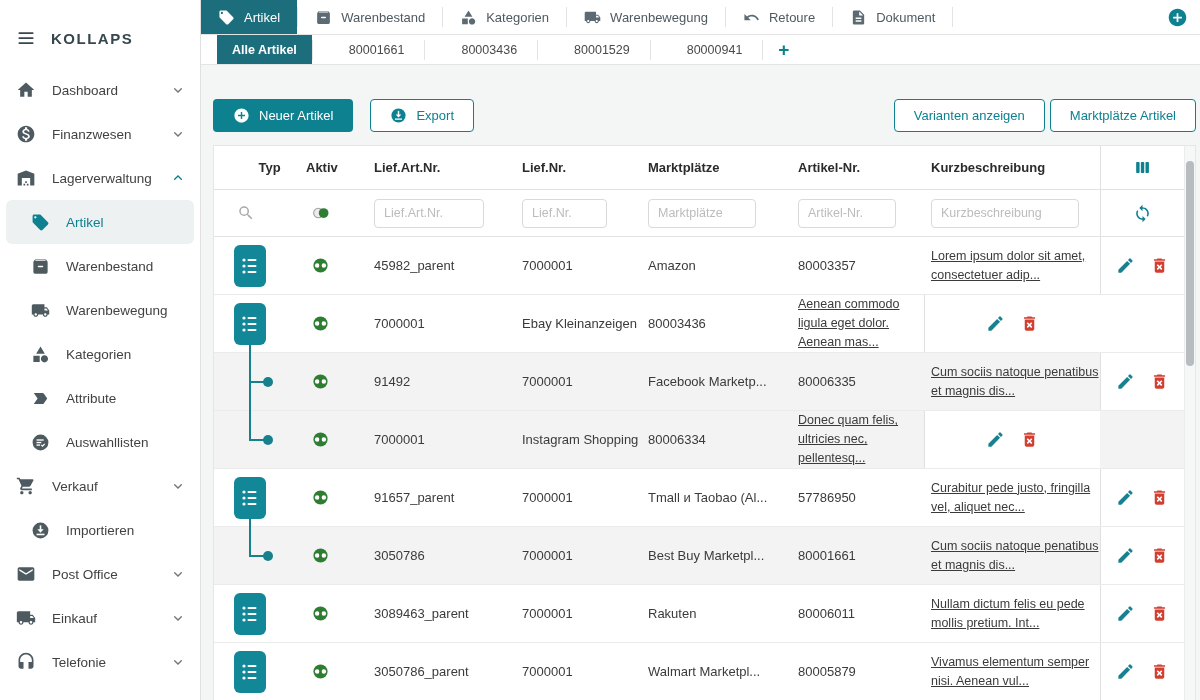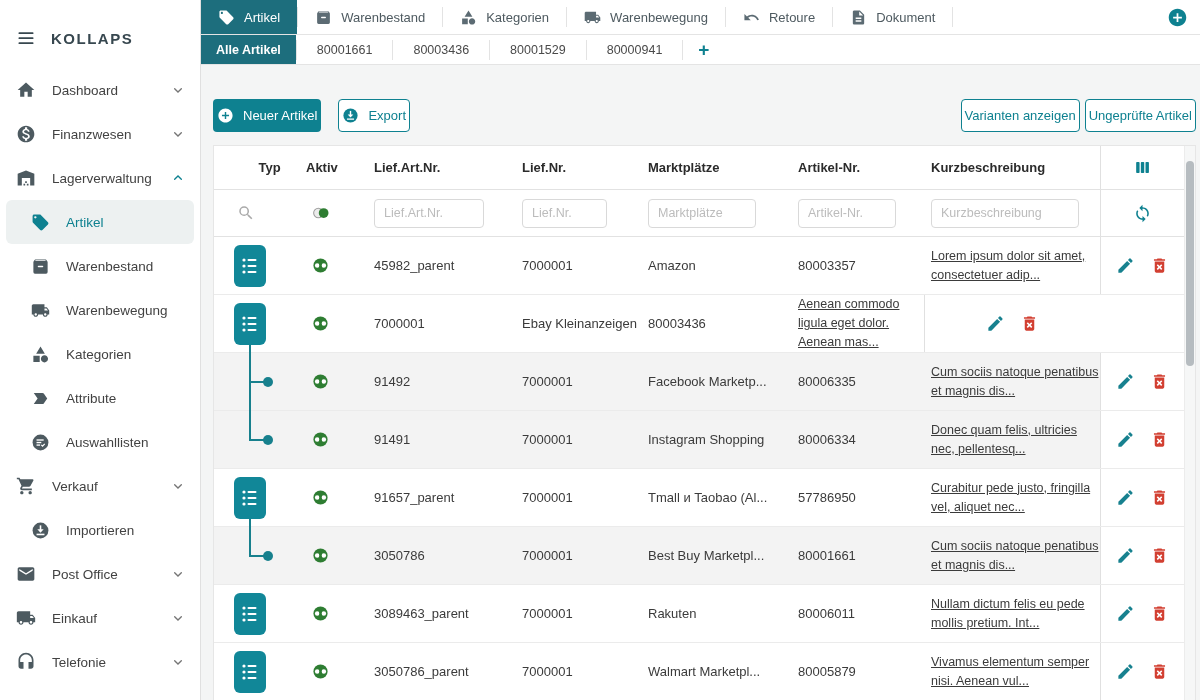--- a/index.html
+++ b/index.html
@@ -34,30 +34,30 @@
   .tab .icon { width:17px; height:17px; color:#5c6b73; }
   .tab.active { background:#1d6e7d; color:#fff; font-weight:500; }
   .tab.active .icon { color:#fff; }
   .tabdiv { width:1px; height:20px; background:#e3e3e3; align-self:center; }
   .tab-add { margin-left:auto; display:flex; align-items:center; padding:0 12px; cursor:pointer; }
   .tab-add .icon { width:21px; height:21px; color:#0e8190; }
 
   .subtabbar { height:30px; background:#fff; border-bottom:1px solid #e4e4e4;
                display:flex; align-items:stretch; }
   .subtab { display:flex; align-items:center; padding:0 20px; font-size:12.5px; color:#4a4a4a;
-            cursor:pointer; }
+            cursor:pointer;margin-left:16px; }
   .subtab.active { background:#1d6e7d; color:#fff; font-weight:bold; padding:0 15px; }
   .subtab-add { display:flex; align-items:center; padding:0 15px; color:#0e8190;
                 font-size:19px; font-weight:bold; cursor:pointer; }
 
   .content { flex:1; padding:0 4px 0 12px; position:relative; }
 
   .toolbar { margin-top:34px; display:flex; align-items:center; }
   .btn { display:inline-flex; align-items:center; gap:9px; height:33px; border-radius:4px;
-         font-size:13px; font-weight:500; padding:0 3px; border:1px solid transparent;
+         font-size:13px; font-weight:500; padding:0 19px; border:1px solid transparent;
          font-family:inherit; cursor:pointer; }
   .btn .icon { width:17px; height:17px; }
   .btn-primary { background:#0e8190; color:#fff; }
   .btn-primary .icon { color:#fff; }
   .btn-outline { background:#fff; color:#0e8190; border-color:#0e8190; }
   .tb-left { display:flex; gap:17px; }
   .tb-right { display:flex; gap:5px; margin-left:auto; }
 
   
   .table-card { margin-top:13px; background:#fff; position:relative; height:555px;
@@ -389,21 +389,21 @@
                 </svg>
               </span>
             <span>Export</span>
           </button>
         </div>
         <div class="tb-right">
           <button class="btn btn-outline">
             <span>Varianten anzeigen</span>
           </button>
           <button class="btn btn-outline">
-            <span>Ungeprüfte Artikel</span>
+            <span>Marktplätze Artikel</span>
           </button>
         </div>
       </div>
 
       <div class="table-card">
         <div class="tgrid thead" id="thead">
             <div class="th typ">
        <span>Typ</span>
      </div>
             <div class="th aktiv">
@@ -593,21 +593,20 @@
        <div class="cell aktiv">
                 <span class="icon ">
                   <svg viewBox="0 0 24 24">
                     <circle cx="12" cy="12" r="10" fill="#2e7d32"></circle>
                     <circle cx="7.3" cy="12" r="3.2" fill="#fff"></circle>
                     <circle cx="16.7" cy="12" r="3.2" fill="#fff"></circle>
                     <rect x="10.6" y="4.5" width="2.8" height="15" fill="#2e7d32"></rect>
                   </svg>
                 </span>
               </div>
-       <div class="cell">91491</div>
        <div class="cell">7000001</div>
        <div class="cell">Instagram Shopping</div>
        <div class="cell">80006334</div>
        <div class="cell kurz">
                 <span>Donec quam felis, ultricies nec, pellentesq...</span>
               </div>
        <div class="cell actions">
          <button class="icon-btn edit"><svg viewBox="0 0 24 24" fill="currentColor">
                     <path d="M3 17.25V21h3.75L17.81 9.94l-3.75-3.75L3 17.25zM20.71 7.04a.996.996 0 0 0 0-1.41l-2.34-2.34a.996.996 0 0 0-1.41 0l-1.83 1.83 3.75 3.75 1.83-1.83z"></path>
                   </svg></button>

